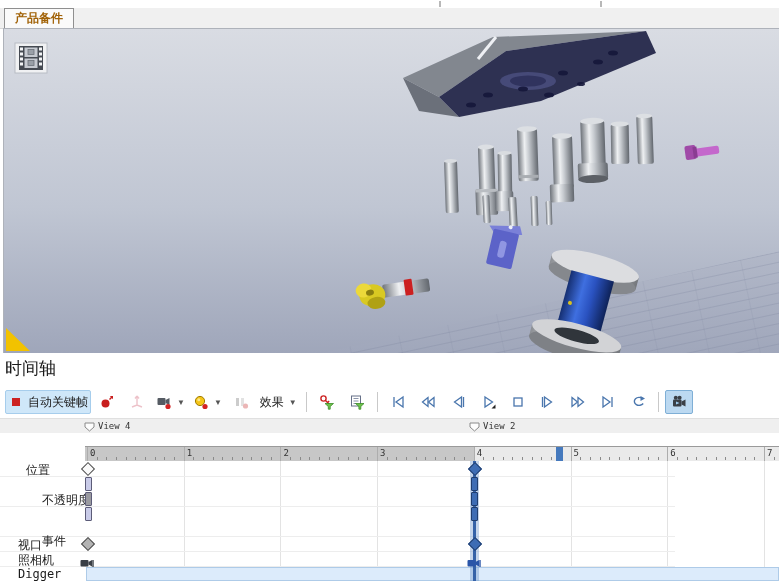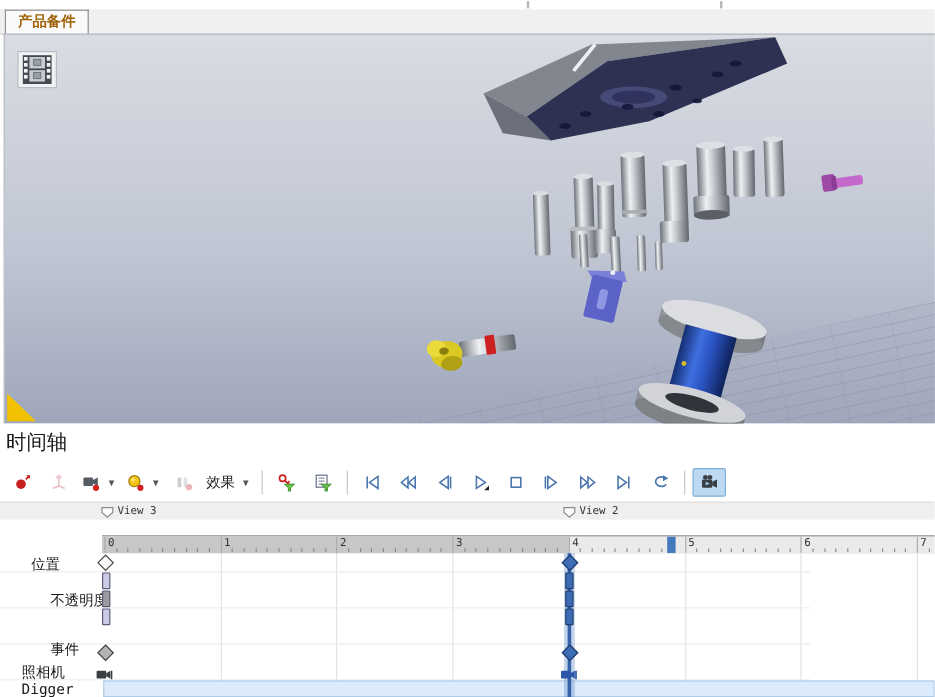--- a/index.html
+++ b/index.html
@@ -268,20 +268,28 @@
     <rect x="27" y="20.5" width="6" height="5" fill="#9aa0a8" stroke="#6c727a" stroke-width="0.8"></rect>
     <rect x="27" y="31.5" width="6" height="5" fill="#9aa0a8" stroke="#6c727a" stroke-width="0.8"></rect>
   </g>
 
   <polygon points="5,299 5,322 29,322" fill="#f2c200"></polygon>
 </svg>
 </div>
 
 <div id="tl-title">时间轴</div>
 <div id="toolbar">
+    <div class="tb-btn active">
+      <span style="display: flex;">
+        <svg width="16" height="16" viewBox="0 0 16 16">
+          <rect x="4" y="4" width="8" height="8" fill="#cc2222"></rect>
+        </svg>
+      </span>
+      <span>自动关键帧</span>
+    </div>
     <div class="tb-btn">
       <span style="display: flex;">
         <svg width="16" height="16" viewBox="0 0 16 16">
           <circle cx="6.5" cy="9.5" r="4" fill="#c81e1e"></circle>
           <path d="M10.5 5.5 L13.5 2.5" stroke="#c81e1e" stroke-width="1.5"></path>
           <polygon points="14,2 10.8,2 14,5.2" fill="#c81e1e"></polygon>
         </svg>
       </span>
     </div>
     <div class="tb-btn disabled">
@@ -430,21 +438,21 @@
         </svg>
       </span>
     </div>
   </div>
 
 <div id="view-row">
     <div class="view-marker mono" style="left: 84px;">
       <svg width="11" height="11" viewBox="0 0 11 11">
         <polygon points="1,2 10,2 10,6 5.5,10 1,6" fill="#fdfdfd" stroke="#8a8a8a"></polygon>
       </svg>
-      <span>View 3</span>
+      <span>View 4</span>
     </div>
     <div class="view-marker mono" style="left: 469px;">
       <svg width="11" height="11" viewBox="0 0 11 11">
         <polygon points="1,2 10,2 10,6 5.5,10 1,6" fill="#fdfdfd" stroke="#8a8a8a"></polygon>
       </svg>
       <span>View 2</span>
     </div>
   </div>
 
 <div id="ruler">
@@ -542,20 +550,23 @@
     <div class="vgrid" style="left: 763.9px;"></div>
     <div class="trk-row" style="top: 0px;">
       <div class="trk-label" style="left: 26px;">位置</div>
     </div>
     <div class="trk-row" style="top: 30px;">
       <div class="trk-label" style="left: 42px;">不透明度</div>
     </div>
     <div class="trk-row" style="top: 60px;">
       <div class="trk-label" style="left: 42px; margin-top: 11px;">事件</div>
     </div>
+    <div class="trk-row" style="top: 75px;">
+      <div class="trk-label" style="left: 18px;">视口</div>
+    </div>
     <div class="trk-row" style="top: 90px;">
       <div class="trk-label" style="left: 18px;">照相机</div>
     </div>
     <div class="trk-row" style="top: 105px;">
       <div class="trk-label mono" style="left: 18px;">Digger</div>
     </div>
     <div id="digger-band" style="left: 86px; right: 0px; top: 106px; height: 12px;"></div>
     <div id="playhead-halo" style="left: 469.8px; top: -15px; height: 135px;"></div>
     <div id="playhead-line" style="left: 472.8px; top: -15px; height: 135px;"></div>
     <div class="key-diamond" style="left: 83px; top: 3px; background: rgb(250, 250, 250);"></div>

